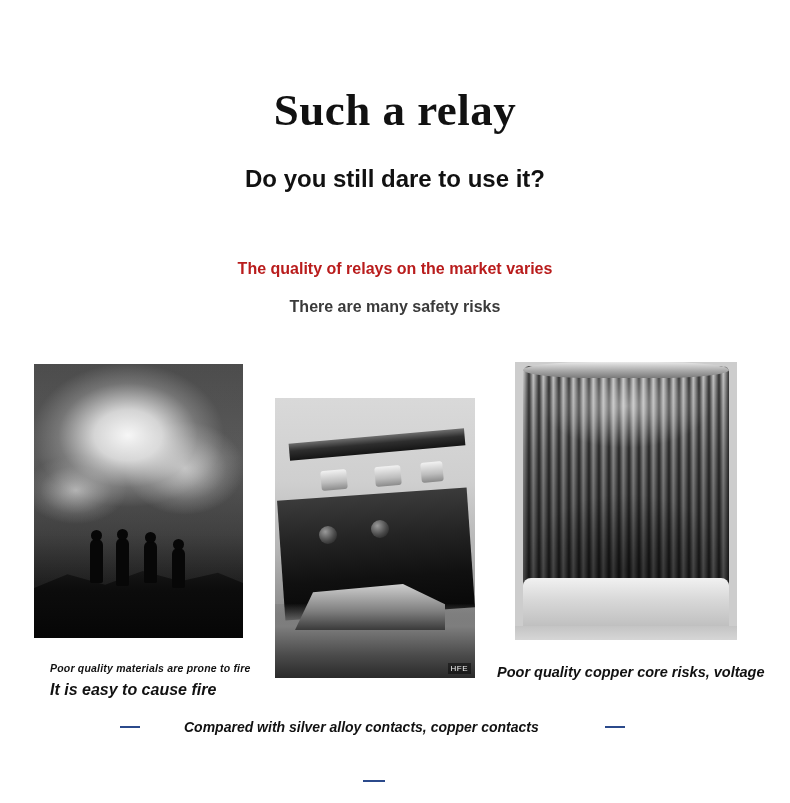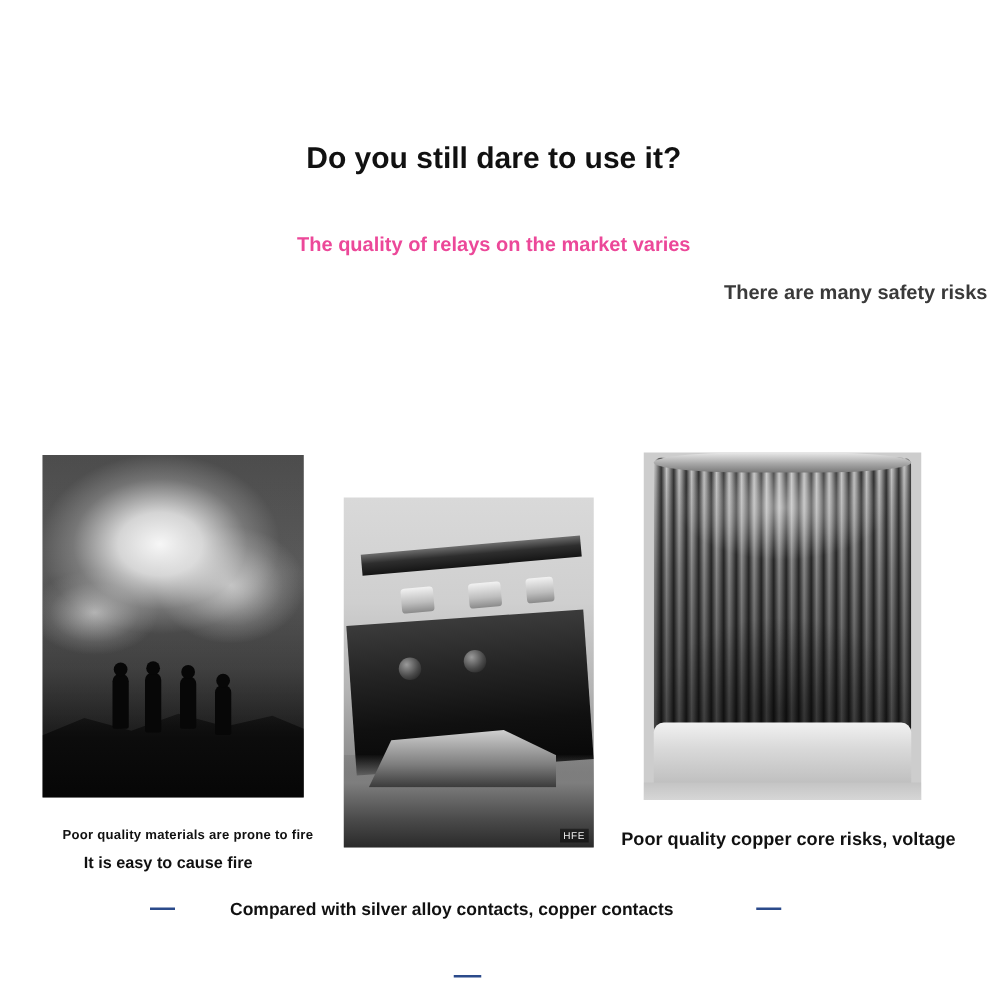--- a/index.html
+++ b/index.html
@@ -37,35 +37,34 @@
   .headline-2 {
     margin-top: 22px;
     font-family: "Liberation Sans", sans-serif;
     font-weight: bold;
     font-size: 24px;
     line-height: 42px;
     color: #111111;
     letter-spacing: 0px;
   }
   .sub-1 {
-    margin-top: 38px;
+    margin-top: 58px;
     font-family: "Liberation Sans", sans-serif;
     font-weight: bold;
     font-size: 16px;
     line-height: 22px;
-    color: #ec4899;
+    color: #b91c1c;
   }
   .sub-2 {
     margin-top: 16px;
     font-family: "Liberation Sans", sans-serif;
     font-weight: bold;
     font-size: 16px;
     line-height: 22px;
     color: #3a3a3a;
-    text-align: right;
   }
 
   
   .photo {
     position: absolute;
     overflow: hidden;
     background: #6e6e6e;
   }
 
   
@@ -230,34 +229,35 @@
     height: 14px;
     background: linear-gradient(180deg, #c4c4c4 0%, #d6d6d6 100%);
   }
 
   
   .cap {
     position: absolute;
     font-family: "Liberation Sans", sans-serif;
     font-weight: bold;
     color: #111111;
+    font-style: italic;
   }
   .cap-fire-small {
     left: 50px;
     top: 661px;
     width: 230px;
     font-size: 10.5px;
     line-height: 14px;
     letter-spacing: 0.2px;
   }
   .cap-fire-big {
-    left: 67px;
+    left: 50px;
     top: 680px;
     width: 240px;
-    font-size: 13px;
+    font-size: 16px;
     line-height: 20px;
   }
   .cap-coil {
     left: 497px;
     top: 662px;
     width: 270px;
     font-size: 14.5px;
     line-height: 20px;
   }
   .cap-contacts {
@@ -277,20 +277,21 @@
   .dash.d-left  { left: 120px; top: 726px; width: 20px; }
   .dash.d-right { left: 605px; top: 726px; width: 20px; }
   .dash.d-bottom{ left: 363px; top: 780px; width: 22px; }
 </style>
 </head>
 <body>
 
 <div class="page">
 
   <div class="headline-block">
+    <div class="headline-1">Such a relay</div>
     <div class="headline-2">Do you still dare to use it?</div>
     <div class="sub-1">The quality of relays on the market varies</div>
     <div class="sub-2">There are many safety risks</div>
   </div>
 
   <div class="photo photo-fire">
     <div class="ridge"></div>
     <div class="fig f1"></div>
     <div class="fig f2"></div>
     <div class="fig f3"></div>

